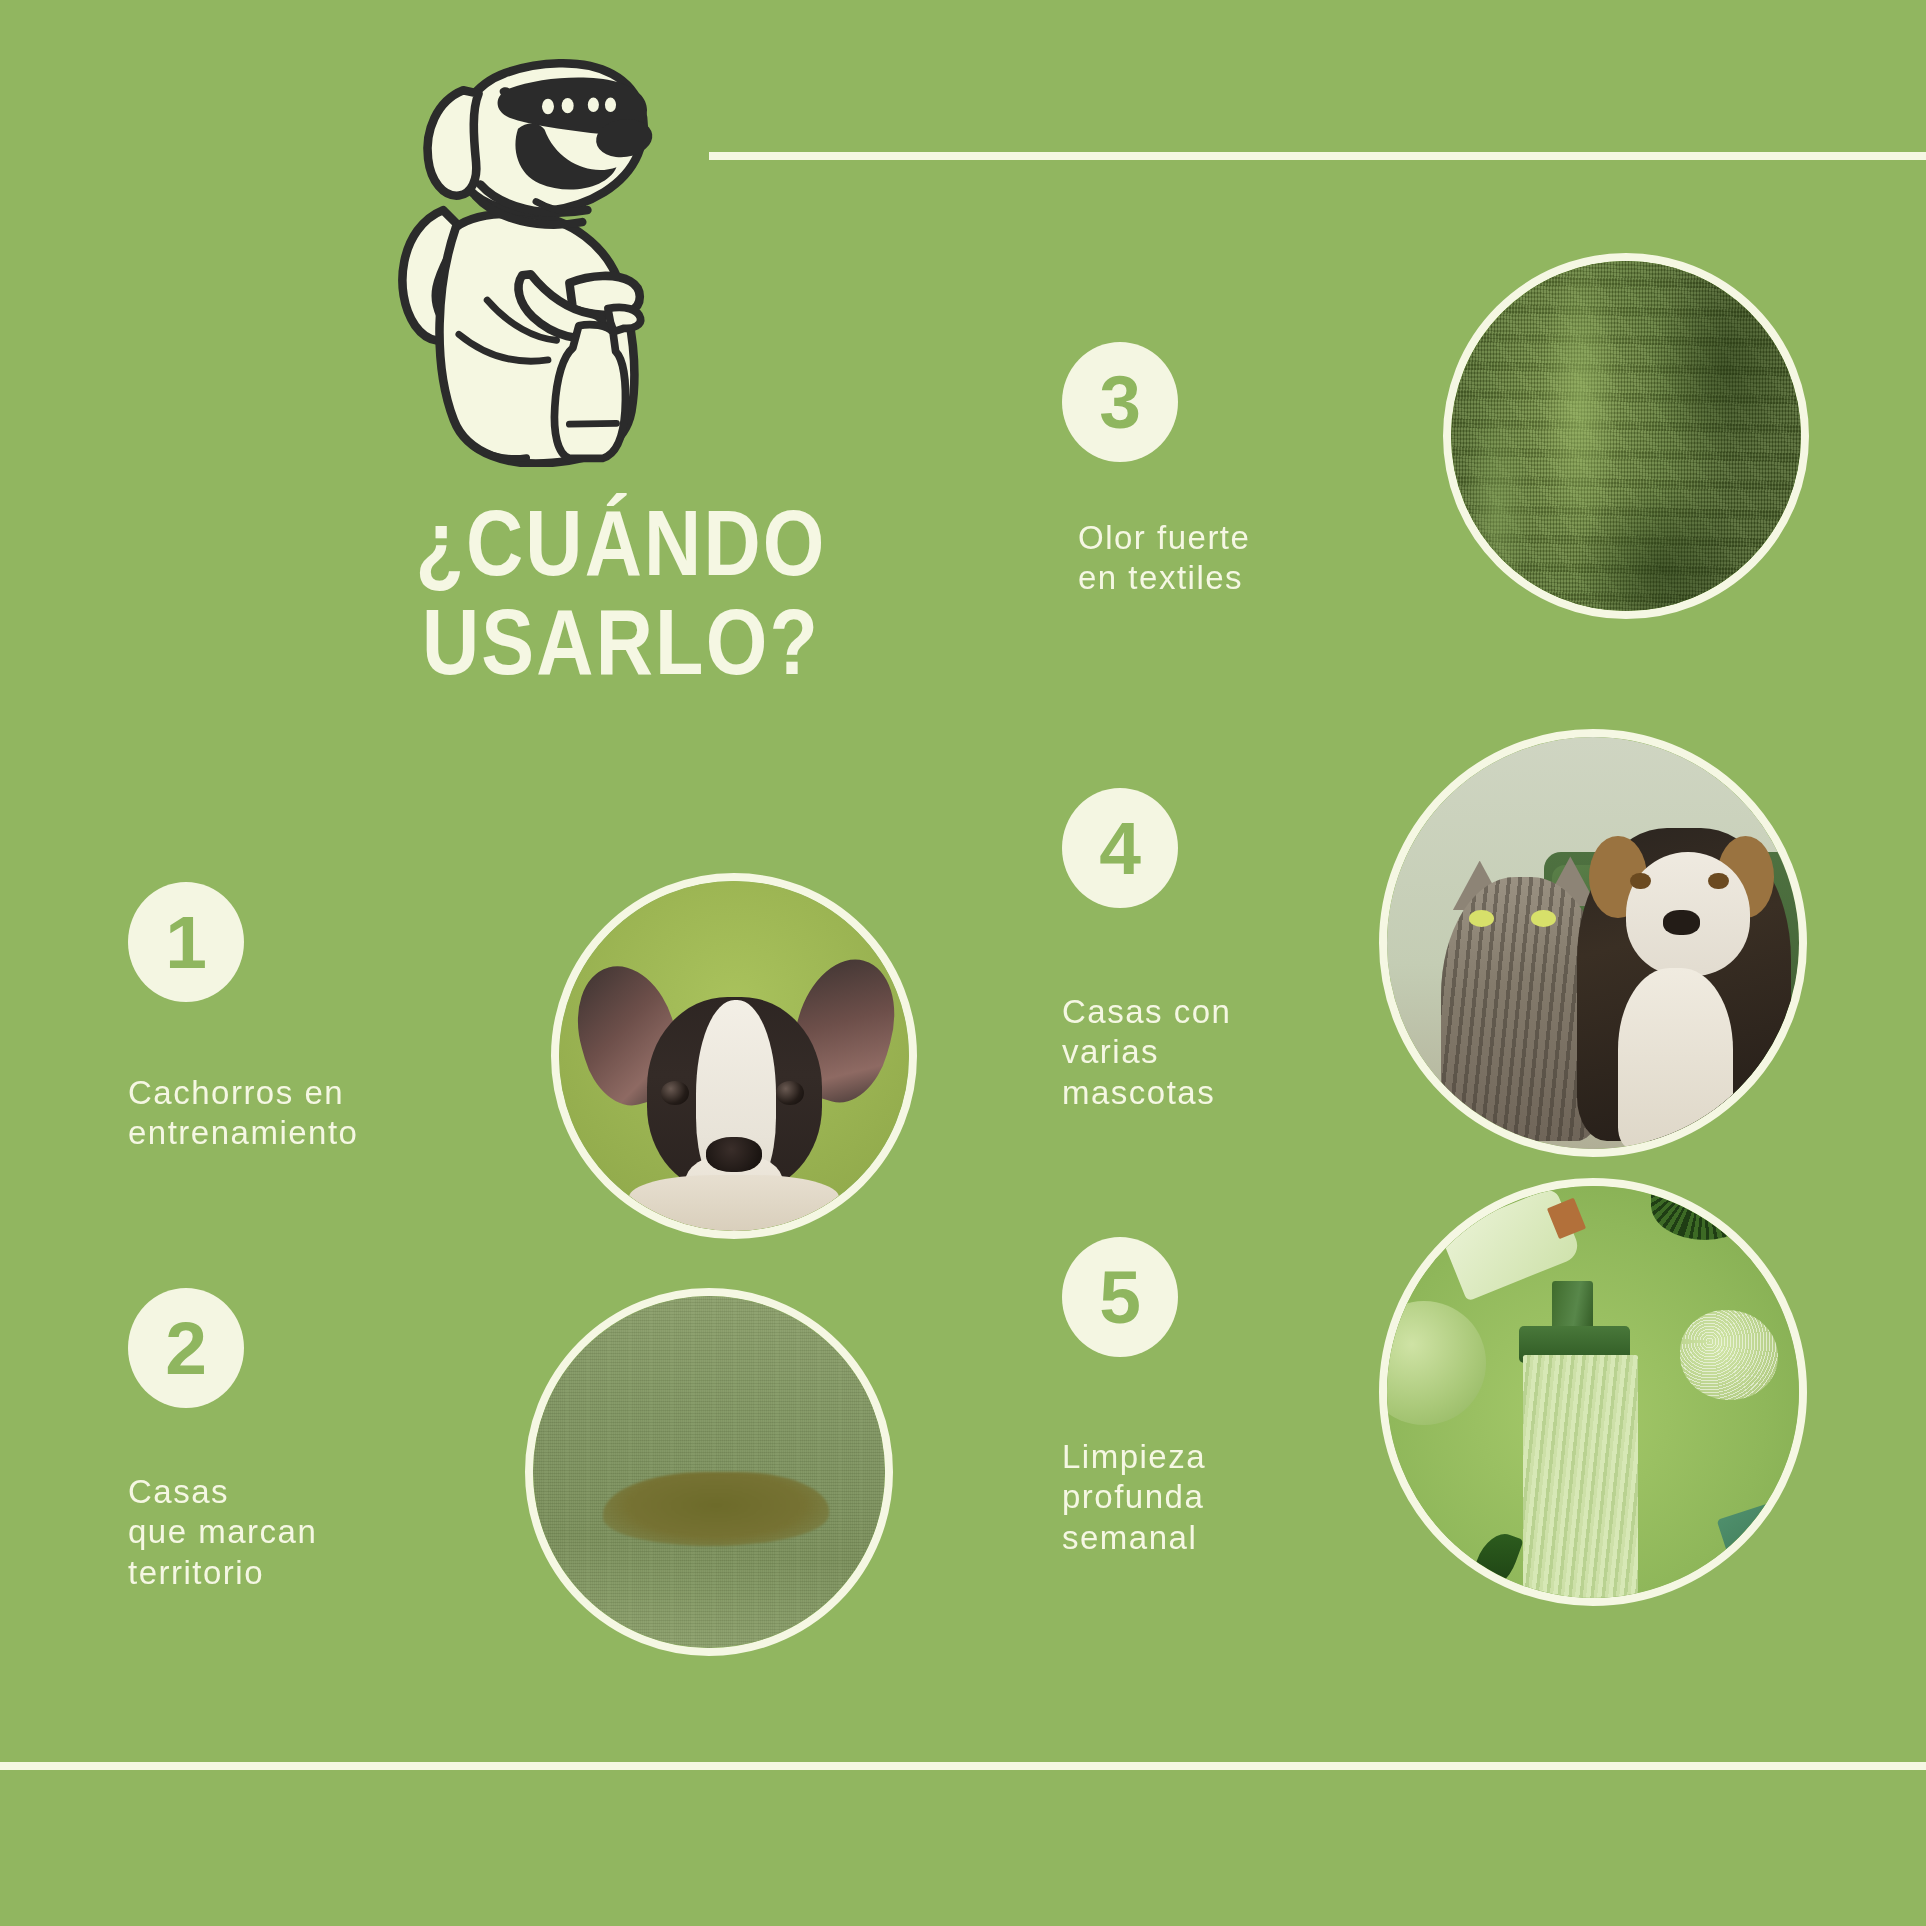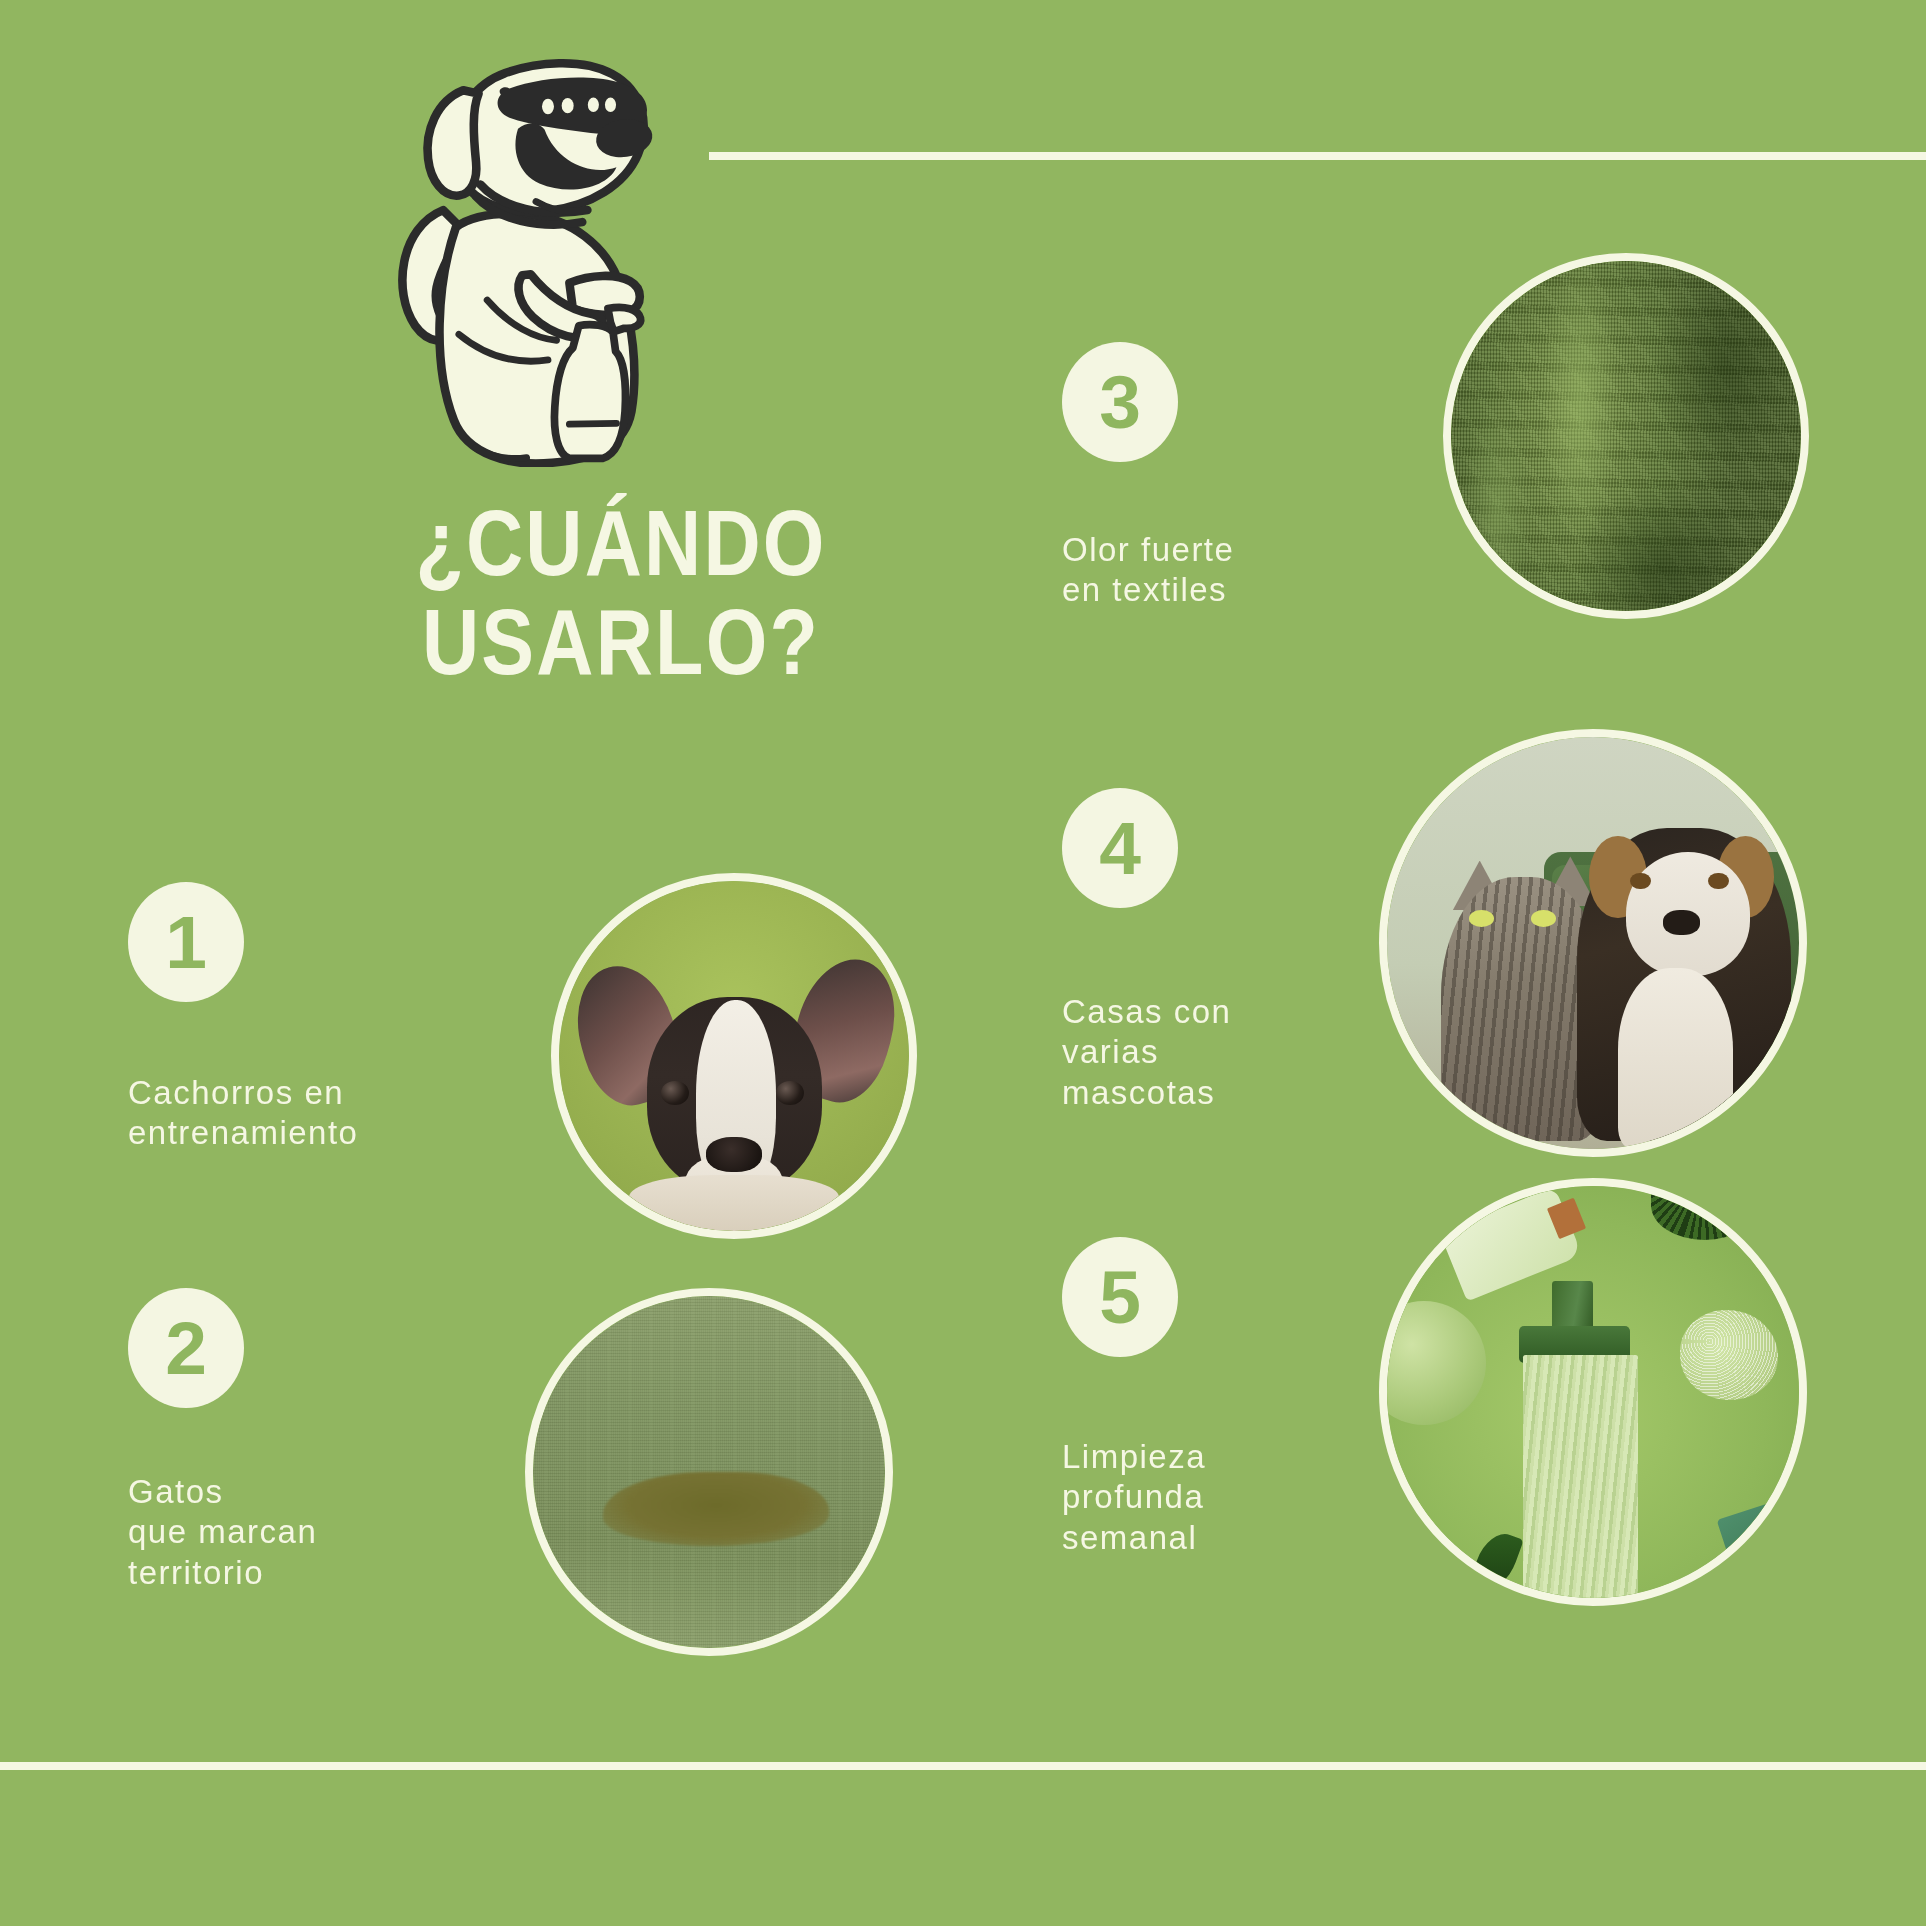--- a/index.html
+++ b/index.html
@@ -81,21 +81,21 @@
   }
 
   
   #step-1 { left: 128px; top: 882px; width: 385px; }
   #step-1 .step-label { top: 191px; }
   #step-2 { left: 128px; top: 1288px; width: 385px; }
   #step-2 .step-label { top: 184px; }
 
   
   #step-3 { left: 1062px; top: 342px;  width: 351px; }
-  #step-3 .step-label { top: 188px; }
+  #step-3 .step-label { top: 176px; margin-left: 16px; }
   #step-4 { left: 1062px; top: 788px; width: 351px; }
   #step-4 .step-label { top: 184px; margin-top: 20px; }
   #step-5 { left: 1062px; top: 1237px; width: 351px; }
   #step-5 .step-label { top: 200px; }
 
   
   .photo {
     position: absolute;
     border-radius: 50%;
     border: 8.6px solid #f5f7e3;
@@ -274,21 +274,21 @@
   </div>
 
   <div class="step" id="step-1">
     <div class="badge">1</div>
     <div class="step-label">Cachorros en
 entrenamiento</div>
   </div>
 
   <div class="step" id="step-2">
     <div class="badge">2</div>
-    <div class="step-label">Gatos
+    <div class="step-label">Casas
 que marcan
 territorio</div>
   </div>
 
   <div class="step" id="step-3">
     <div class="badge">3</div>
     <div class="step-label">Olor fuerte
 en textiles</div>
   </div>
 

